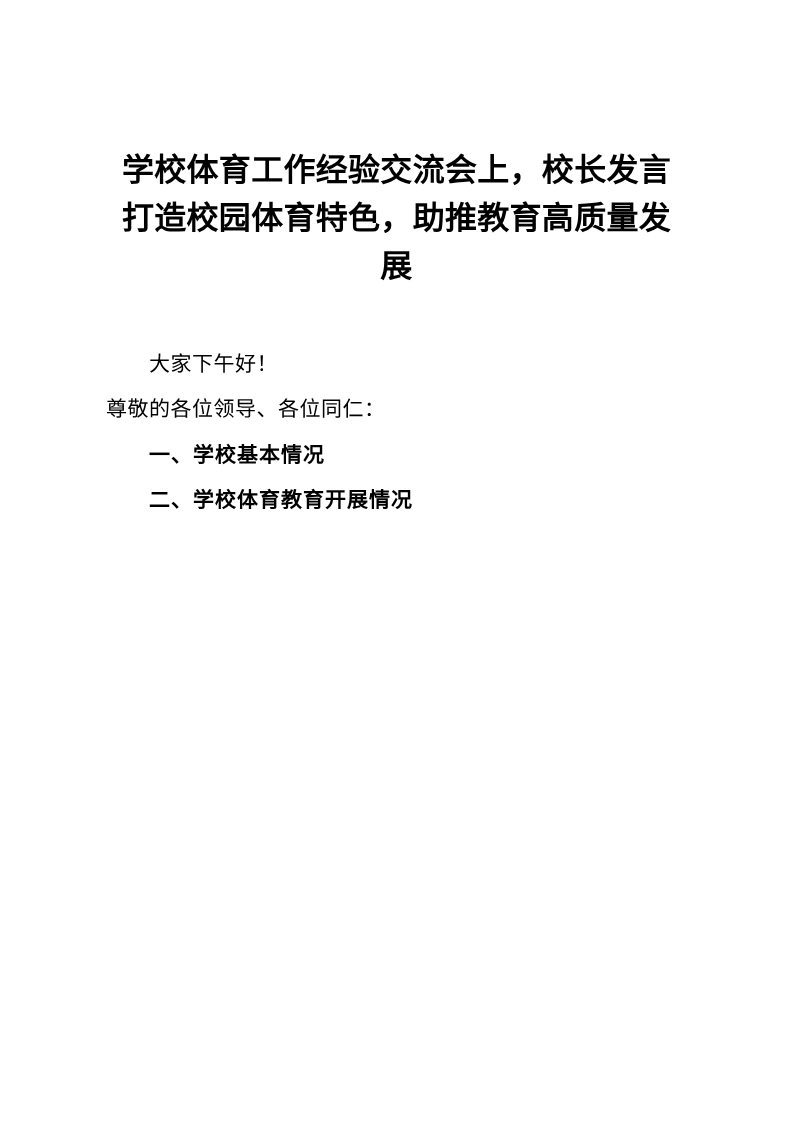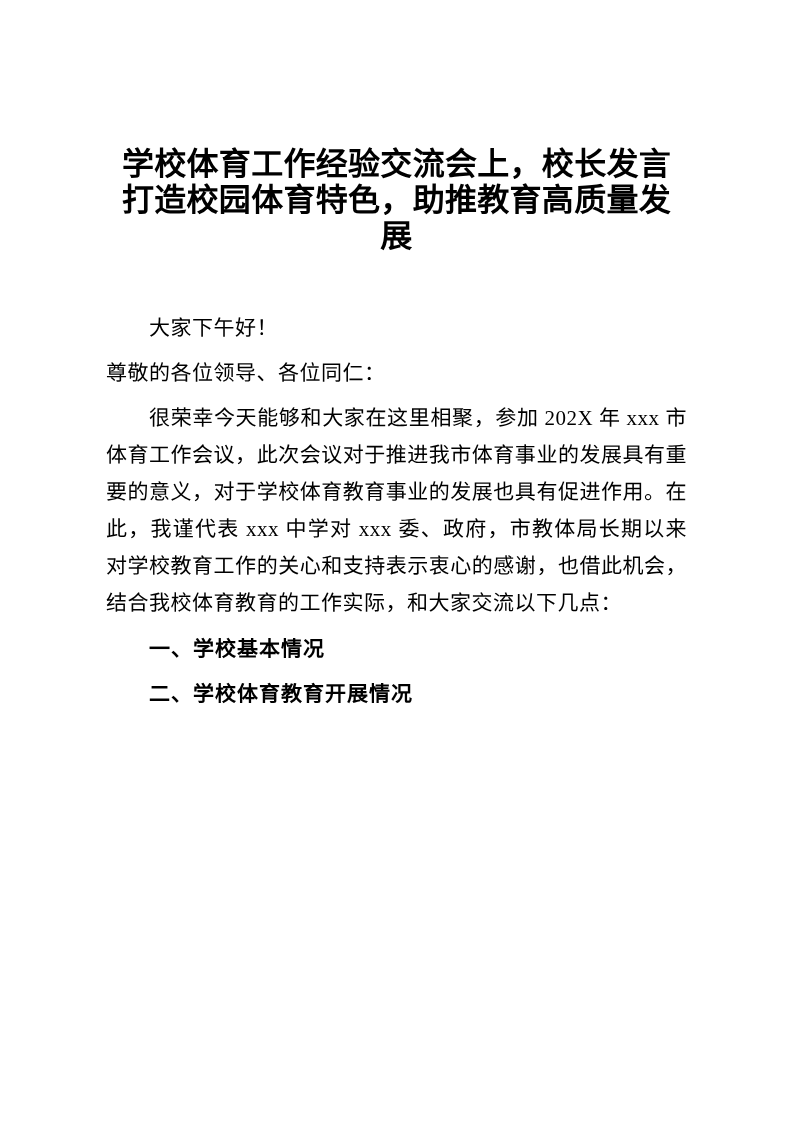--- a/index.html
+++ b/index.html
@@ -19,21 +19,21 @@
     width: 793px;
     height: 1122px;
     padding: 146px 106px 40px 106px;
     background: #ffffff;
     overflow: hidden;
   }
   .doc-title {
     margin: 0 0 56px 0;
     font-size: 32px;
     font-weight: 700;
-    line-height: 36px;
+    line-height: 48px;
     text-align: center;
     letter-spacing: 0.3px;
     font-family: "Liberation Serif", "DejaVu Serif", serif;
   }
   .doc-body {
     margin: 0;
   }
   .para {
     margin: 0 0 8px 0;
     font-size: 21px;
@@ -57,17 +57,16 @@
   }
 </style>
 </head>
 <body>
 
 <div class="page">
   <h1 class="doc-title">学校体育工作经验交流会上，校长发言打造校园体育特色，助推教育高质量发展</h1>
   <div class="doc-body">
       <p class="para body">大家下午好！</p>
       <p class="para salutation">尊敬的各位领导、各位同仁：</p>
-      <p class="para body">很荣幸今天能够和大家在这里相聚，参加 202X 年 xxx 市体育工作会议，此次会议对于推进我市体育事业的发展具有重要的意义，对于学校体育教育事业的发展也具有促进作用。在此，我谨代表 xxx 中学对 xxx 委、政府，市教体局长期以来对学校教育工作的关心和支持表示衷心的感谢，也借此机会，结合我校体育教育的工作实际，和大家交流以下几点：</p>
       <p class="para heading">一、学校基本情况</p>
       <p class="para heading">二、学校体育教育开展情况</p>
     </div>
 </div>
 
 </body></html>

